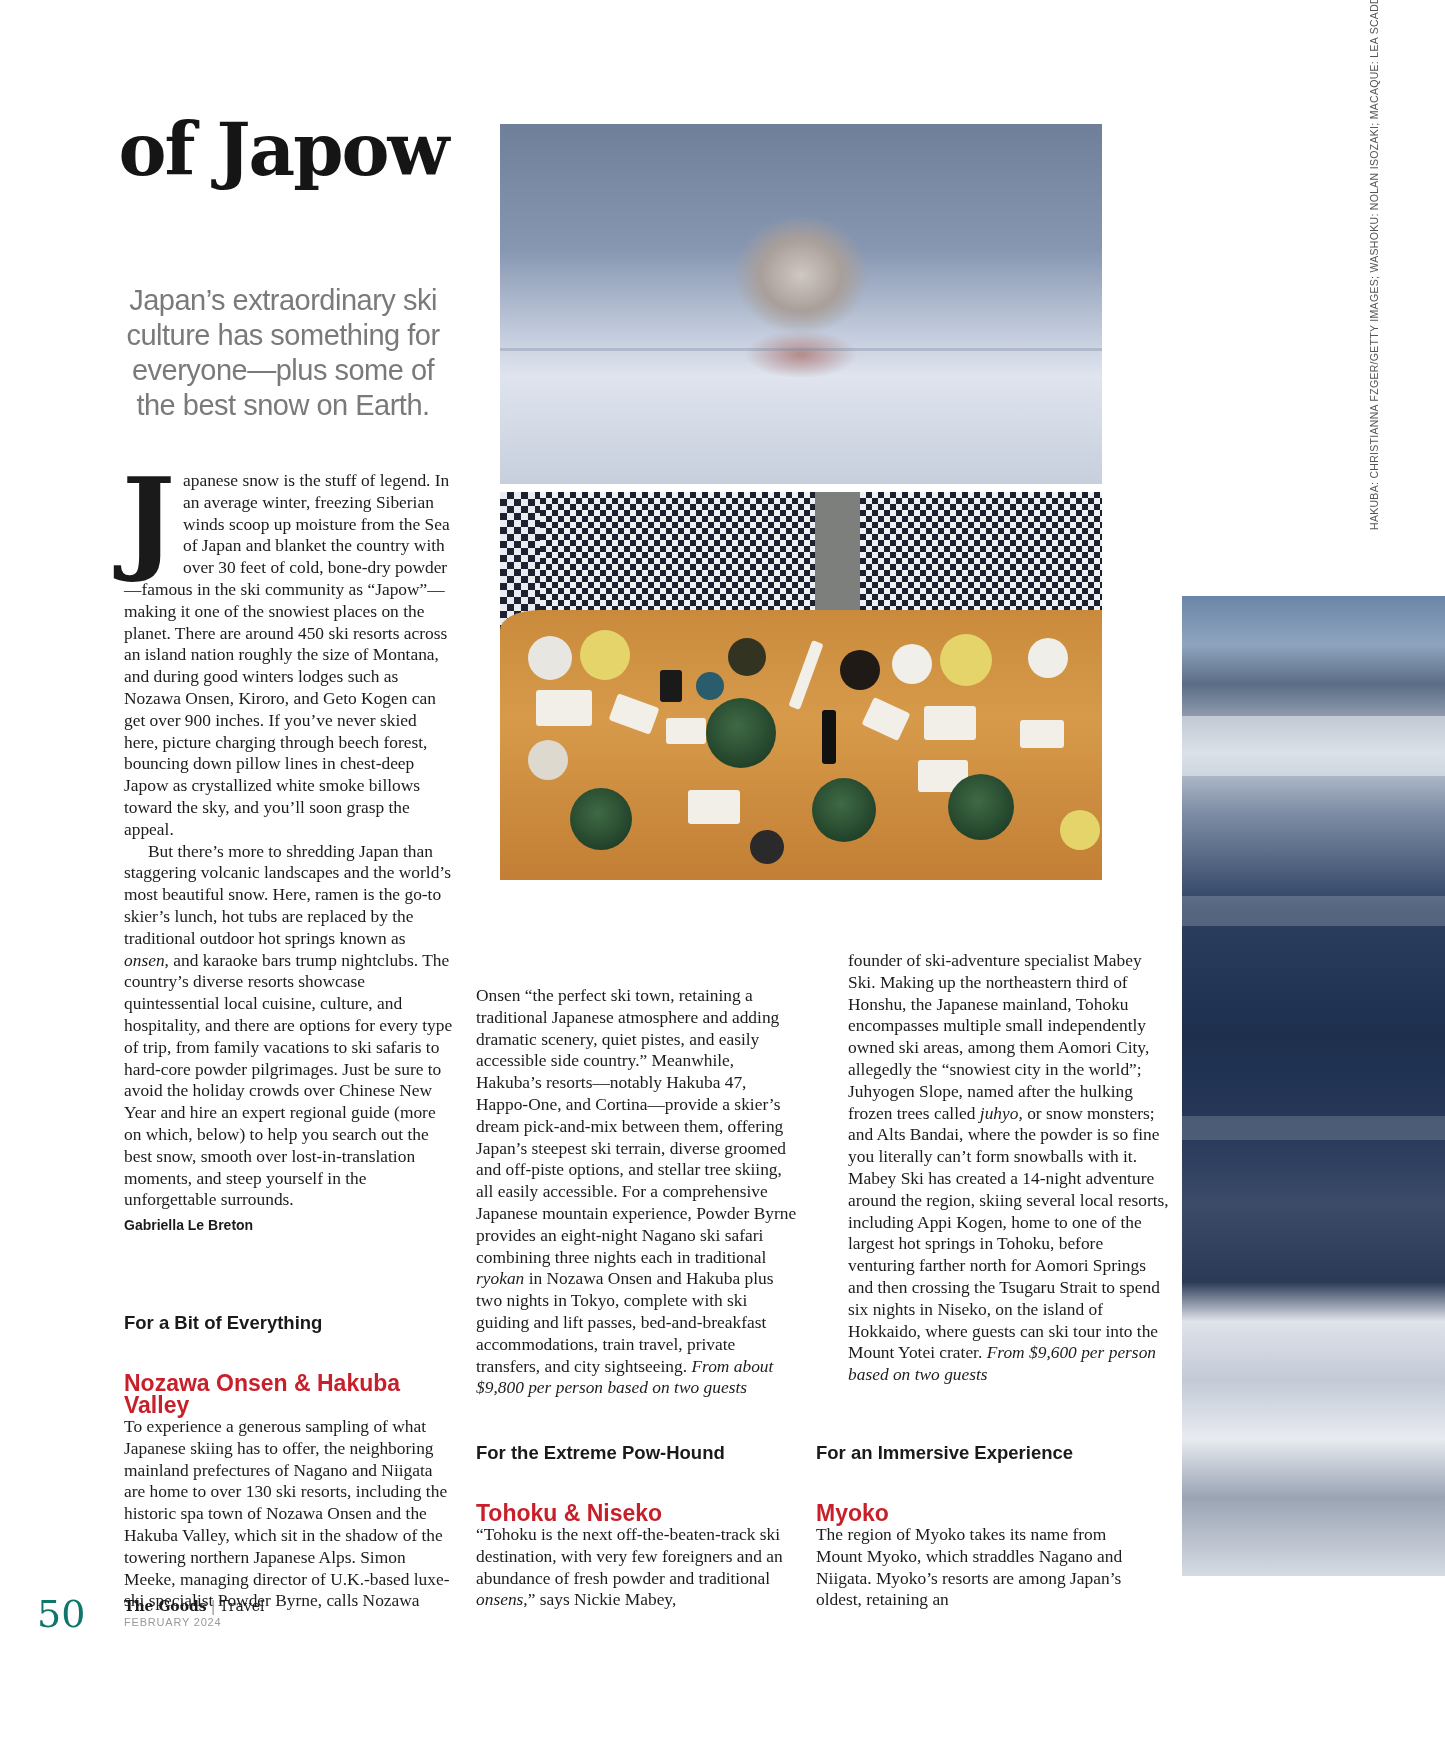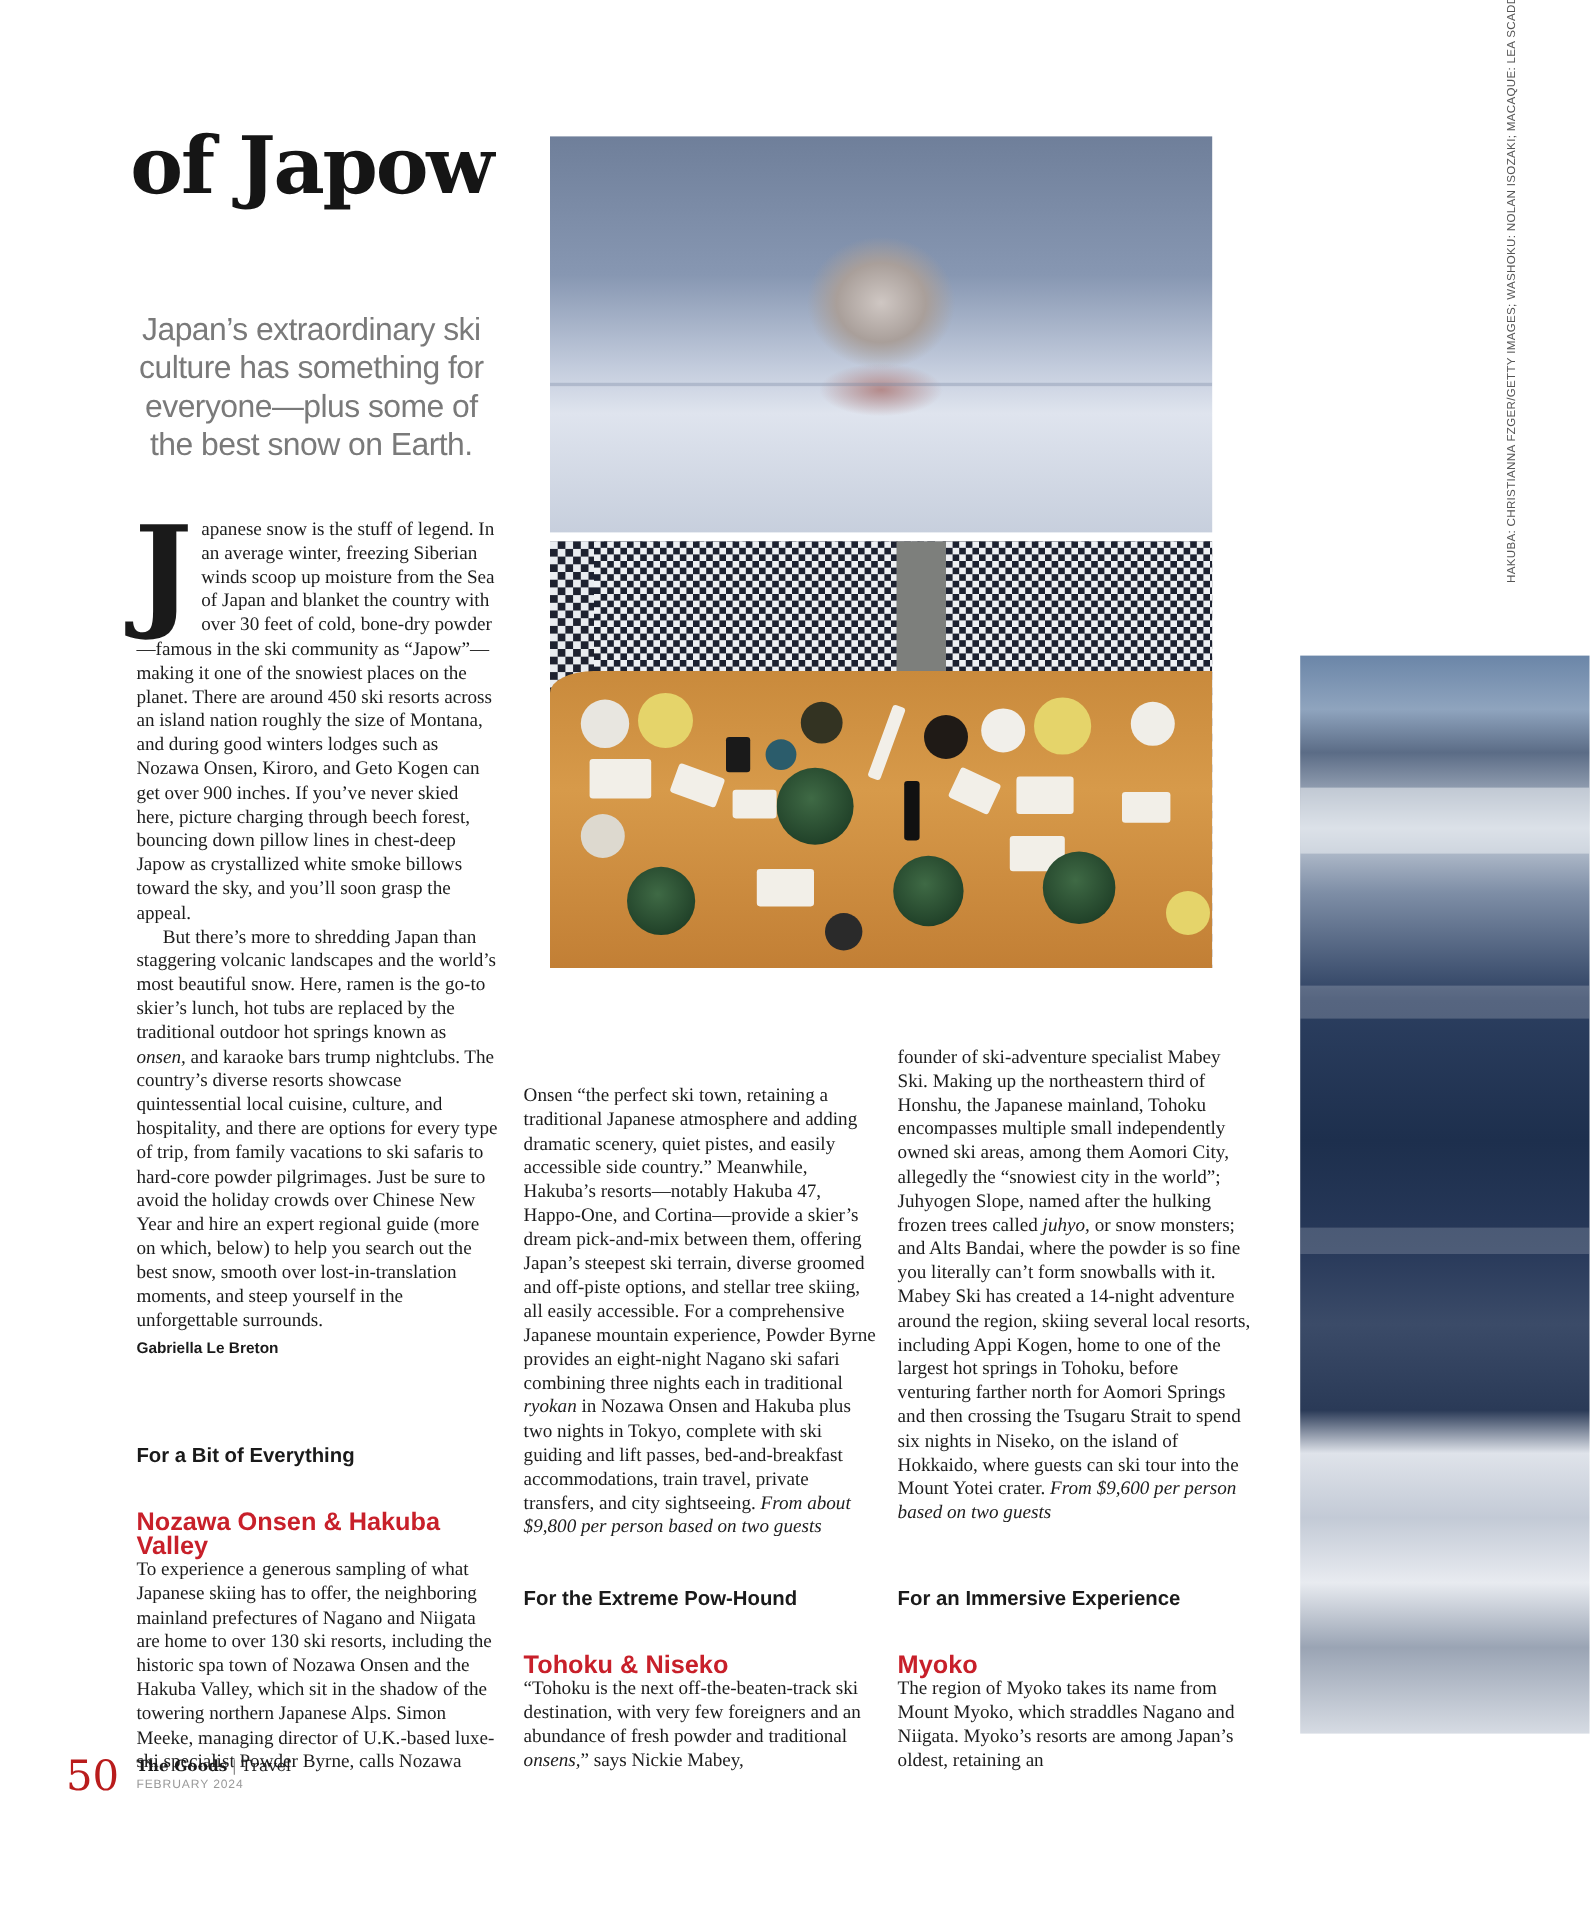--- a/index.html
+++ b/index.html
@@ -5,21 +5,21 @@
   html, body { margin:0; padding:0; background:#ffffff; }
   body { width:1445px; height:1752px; position:relative; overflow:hidden; color:#1a1a1a; }
   .abs { position:absolute; }
   .headline { left:118px; top:112px; width:330px; text-align:center; font-family:"DejaVu Serif", serif; font-weight:bold; font-size:72px; line-height:76px; letter-spacing:-2px; color:#151515; }
   .dek { left:118px; top:283px; width:330px; text-align:center; font-family:"Liberation Sans", sans-serif; font-weight:normal; font-size:29px; line-height:35px; color:#7a7a7a; letter-spacing:-0.5px; }
   .body-col { font-family:"Liberation Serif", serif; font-size:17.4px; line-height:21.8px; color:#1c1c1c; }
   .body-col p { margin:0; }
   .body-col .indent { text-indent:24px; }
   .col1 { left:124px; top:470px; width:330px; }
   .col2 { left:476px; top:950px; width:322px;margin-top:35px; }
-  .col3 { left:816px; top:950px; width:322px; }
+  .col3 { left:848px; top:950px; width:322px; }
   .dropcap { float:left; font-family:"DejaVu Serif", serif; font-weight:bold; font-size:112px; line-height:92px; margin:4px 8px 0 -2px; color:#1a1a1a; }
   .byline { font-family:"Liberation Sans", sans-serif; font-size:14px; font-weight:bold; margin-top:4px; color:#1a1a1a; }
   .sec-kicker { font-family:"Liberation Sans", sans-serif; font-weight:bold; font-size:18.5px; line-height:22px; color:#1a1a1a; }
   .sec-title { font-family:"Liberation Sans", sans-serif; font-weight:bold; font-size:23px; line-height:22px; color:#c8202a;margin-top:38px; }
   .sec1 { left:124px; top:1312px; width:330px; }
   .sec2 { left:476px; top:1442px; width:322px; }
   .sec3 { left:816px; top:1442px; width:322px; }
   .sec-body { margin-top:8px; }
   em { font-style:italic; }
   .photo { overflow:hidden; }
@@ -39,21 +39,21 @@
     background:linear-gradient(180deg, #c98a3c 0%, #d79a4a 40%, #c27f35 100%); border-top-left-radius:40px 20px; }
   .dish { position:absolute; border-radius:50%; }
   .pot { position:absolute; border-radius:50%; background:radial-gradient(circle at 45% 40%, #3f6a45 0%, #22432a 70%, #142a1a 100%); }
   .plate { position:absolute; background:#f2efe8; border-radius:3px; }
   .photo-mountain { left:1182px; top:596px; width:263px; height:980px;
     background:
       linear-gradient(180deg, #6b86a8 0%, #8fa4be 5%, #5b6c86 9%, #c9d1dc 16%, #7e8ea6 22%, #2c3f60 32%, #1d2f4d 45%, #28395a 55%, #3b4b68 62%, #2a3a57 70%, #dfe3ea 74%, #c3cad6 80%, #e8ebf0 86%, #9aa4b4 92%, #d6dbe3 100%); }
   .photo-mountain .snowband { position:absolute; left:0; width:100%; background:rgba(235,238,243,0.55); }
   .credit { left:1368px; top:230px; width:14px; height:300px; }
   .credit span { position:absolute; left:0; top:0; transform-origin:0 0; transform:translate(0,300px) rotate(-90deg); white-space:nowrap; font-family:"Liberation Sans", sans-serif; font-size:10.5px; line-height:13px; color:#555; letter-spacing:0.3px; }
-  .folio-num { left:60px; top:1594px; font-family:"DejaVu Serif", serif; font-size:38px; line-height:40px; color:#b91c1c; font-weight:normal; }
+  .folio-num { left:37px; top:1594px; font-family:"DejaVu Serif", serif; font-size:38px; line-height:40px; color:#0f766e; font-weight:normal; }
   .folio-mag { left:124px; top:1598px; font-family:"DejaVu Serif", serif; font-size:14px; line-height:16px; color:#1a1a1a; }
   .folio-mag b { font-weight:bold; }
   .folio-sep { color:#888; margin:0 4px; }
   .folio-date { left:124px; top:1616px; font-family:"Liberation Sans", sans-serif; font-size:11px; letter-spacing:0.8px; color:#999; }
 </style>
 </head>
 <body>
 
 <div class="abs headline">
   <div>of Japow</div>

